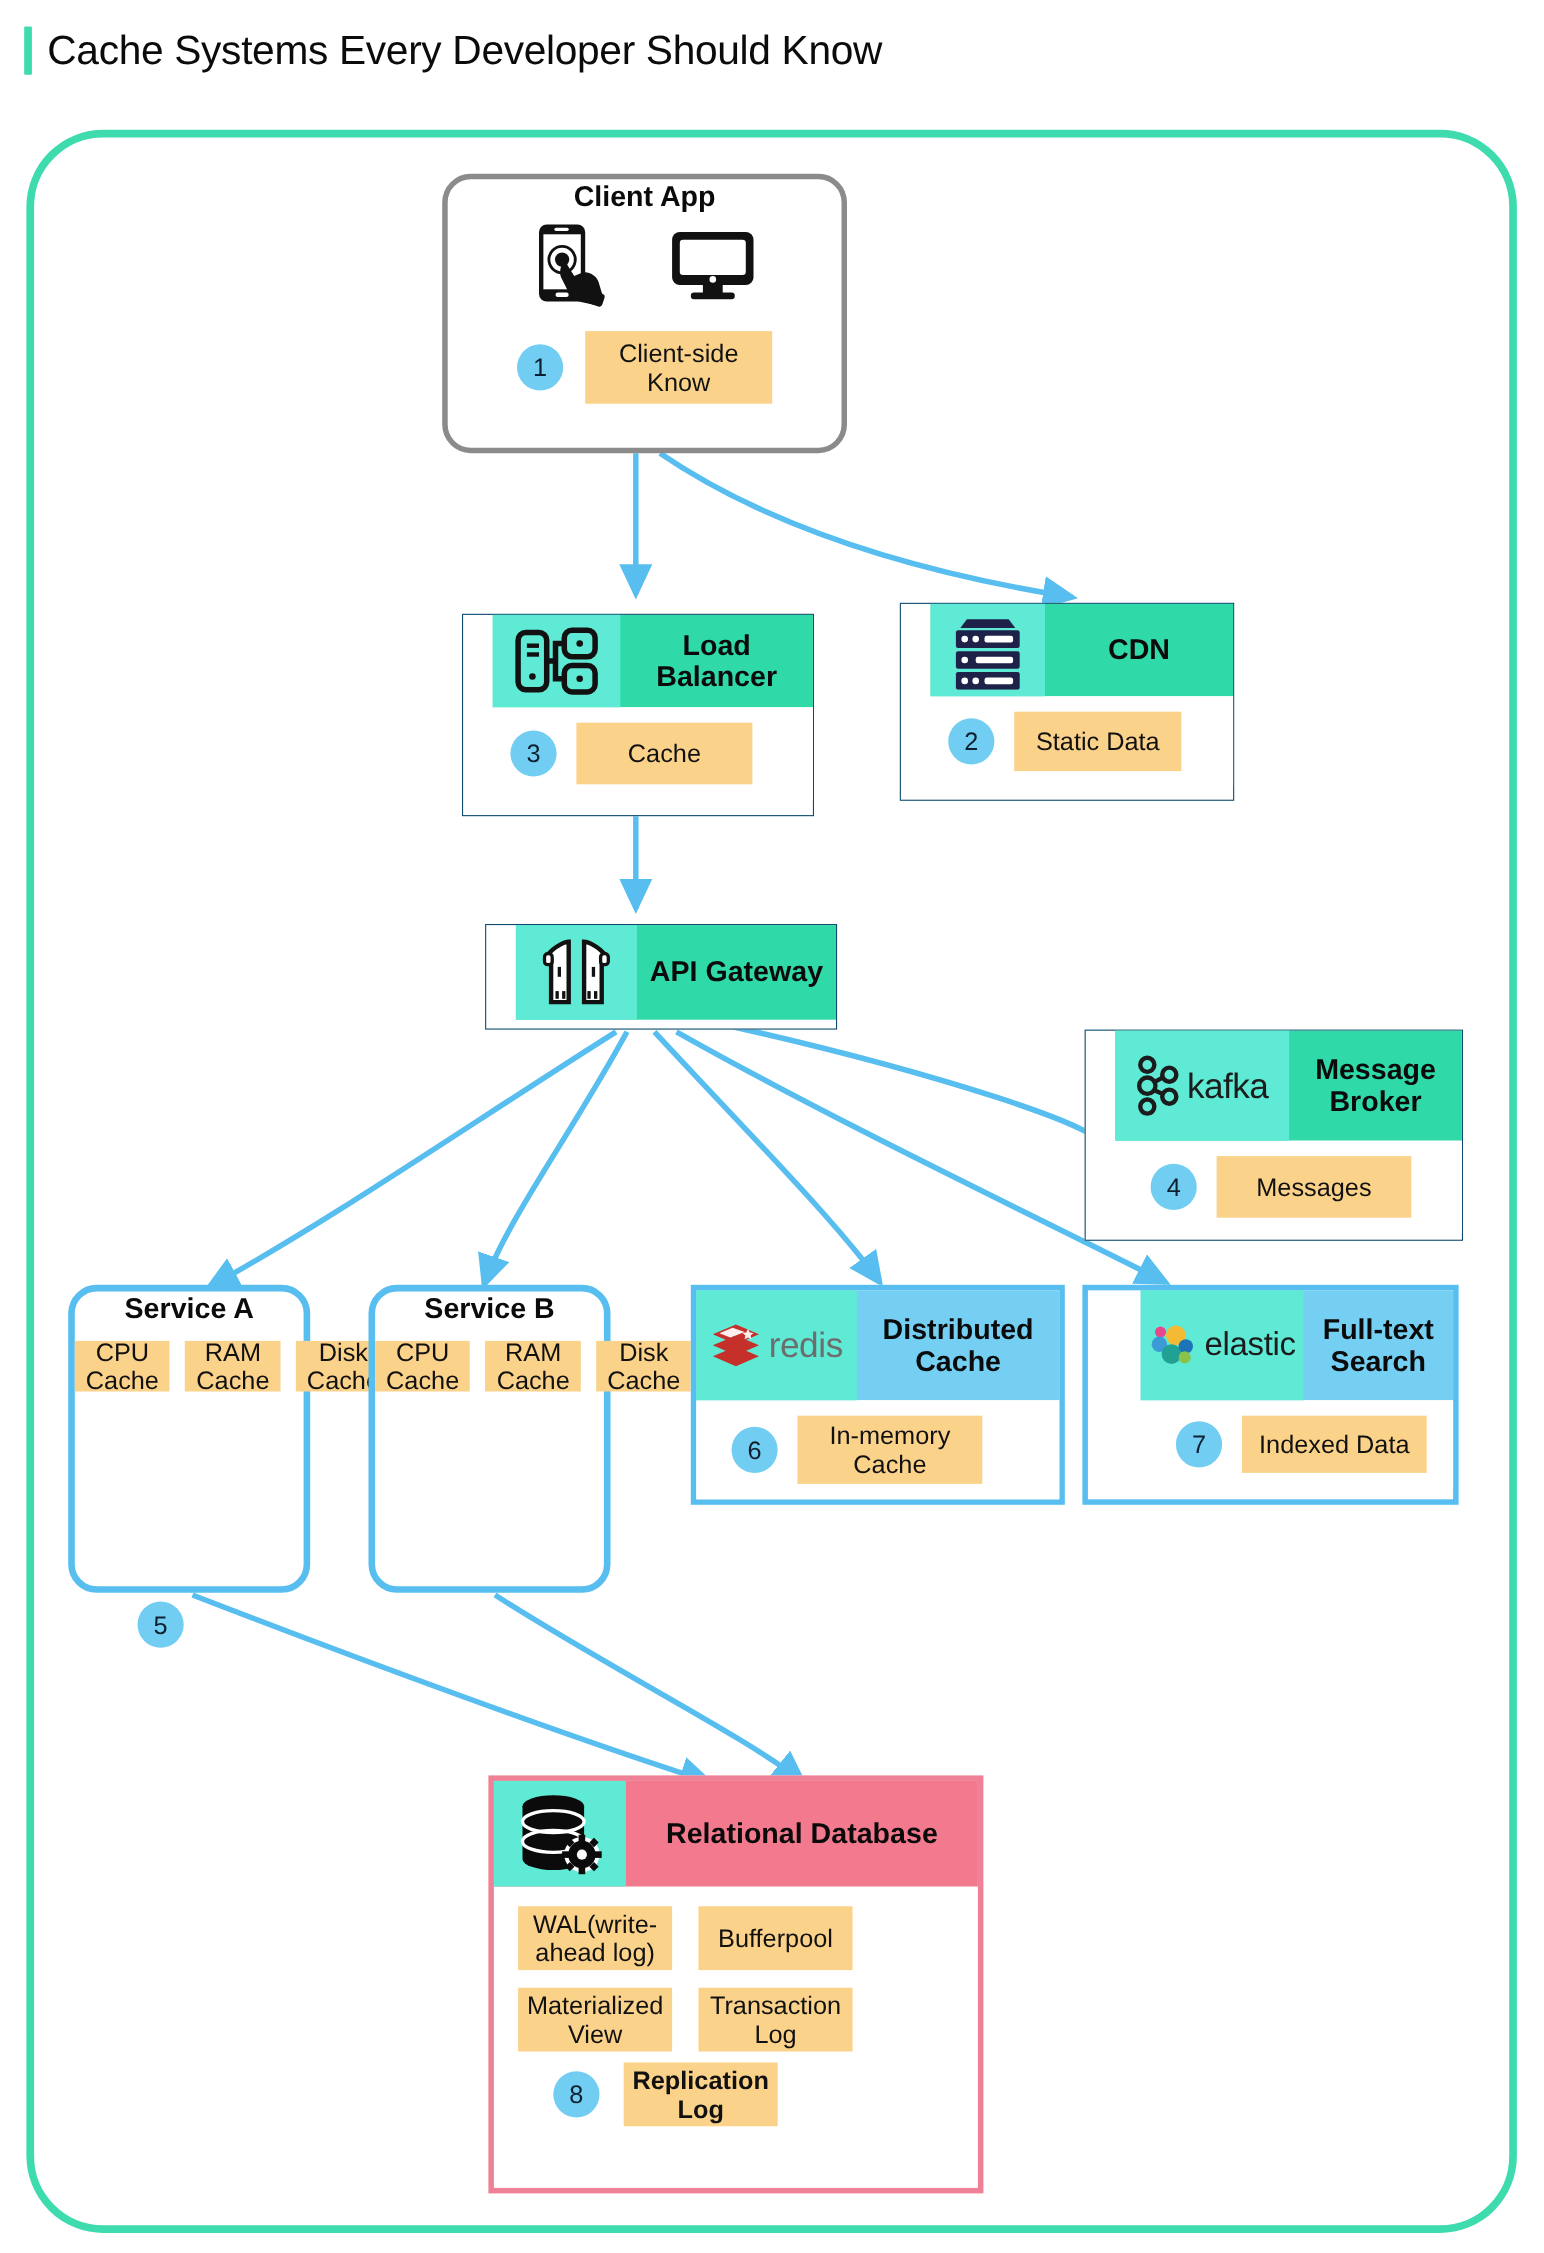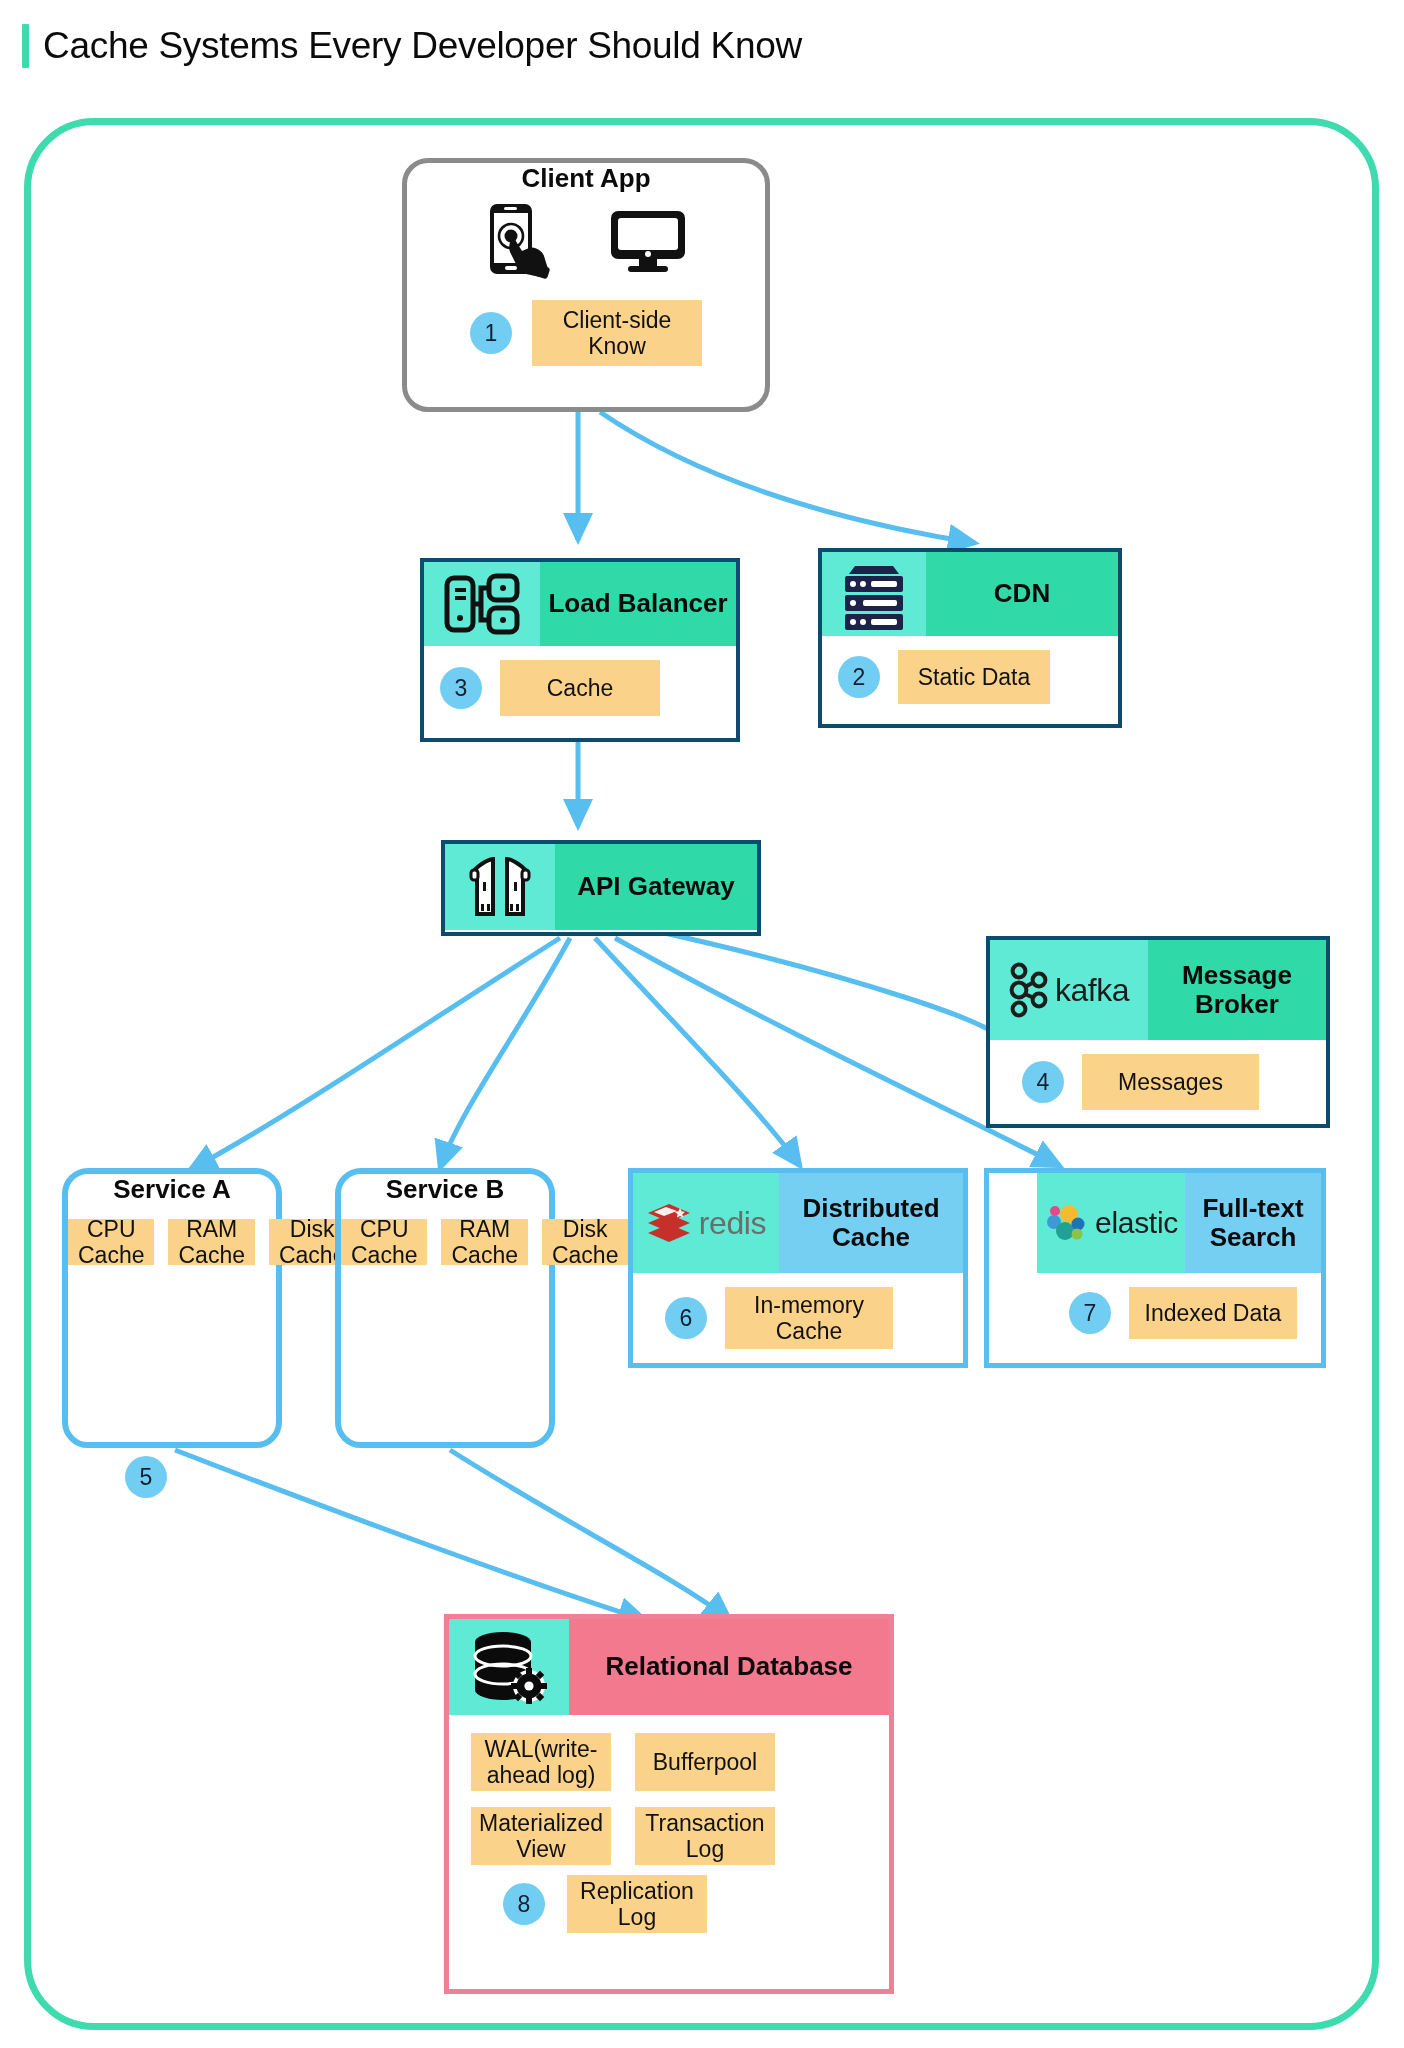--- a/index.html
+++ b/index.html
@@ -58,21 +58,21 @@
   .sysbox .hdr .hdrtitle {
     flex: 1 1 auto; display: flex; align-items: center; justify-content: center;
     font-size: 26px; font-weight: bold; color: #0b0b0b; text-align: center; line-height: 1.12;
     padding: 0 6px;
   }
   .sysbox .body {
     background: #ffffff; display: flex; align-items: center; gap: 18px;
     padding: 14px 16px;
   }
 
-  .sys-green { border: 4px solid #0c4a6e; }
+  .sys-green { border: 1px solid #0c4a6e; padding-left: 27px; }
   .sys-green .hdr { background: #2fd9a8; }
   .sys-blue  { border: 5px solid #57beef; }
   .sys-blue  .hdr { background: #74cff3; }
   .sys-pink  { border: 5px solid #ef8096; }
   .sys-pink  .hdr { background: #f2798e; }
 
   
   .chip {
     background: #fbd28a; color: #111; font-size: 23px;
     display: flex; align-items: center; justify-content: center;
@@ -97,21 +97,21 @@
   .svc-chips .chip { width: 150px; height: 46px; }
 
   
   .client-icons { display: flex; align-items: center; justify-content: center; gap: 52px; padding-top: 8px; }
   .client-cacherow { display: flex; align-items: center; justify-content: center; gap: 20px; padding-top: 16px; }
 
   
   .db-grid { display: flex; flex-wrap: wrap; gap: 16px 24px; padding: 18px 22px 10px; justify-content: flex-start; }
   .db-grid .chip { width: 140px; height: 58px; }
   .db-lastrow { display: flex; align-items: center; gap: 22px; padding: 0 22px 18px 54px; }
-  .db-lastrow .chip { width: 140px; height: 58px; }
+  .db-lastrow .chip { width: 140px; height: 58px; font-weight: bold; }
 </style>
 </head>
 <body>
 
 <div id="root">
 
   <div class="title-wrap">
     <div class="title-bar"></div>
     <div class="title-text">Cache Systems Every Developer Should Know</div>
   </div>

